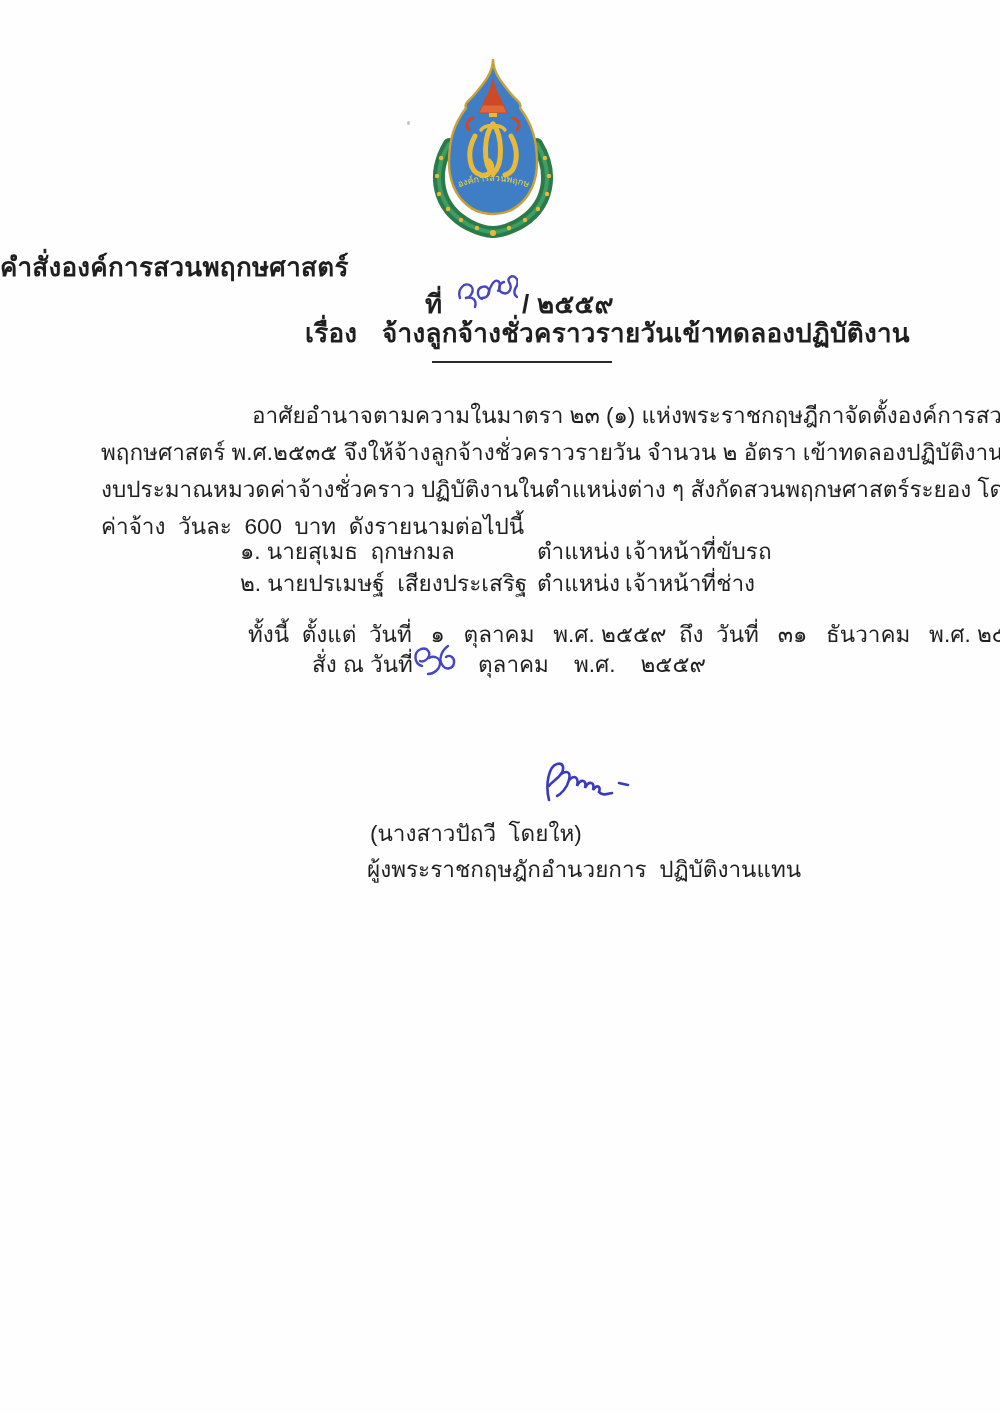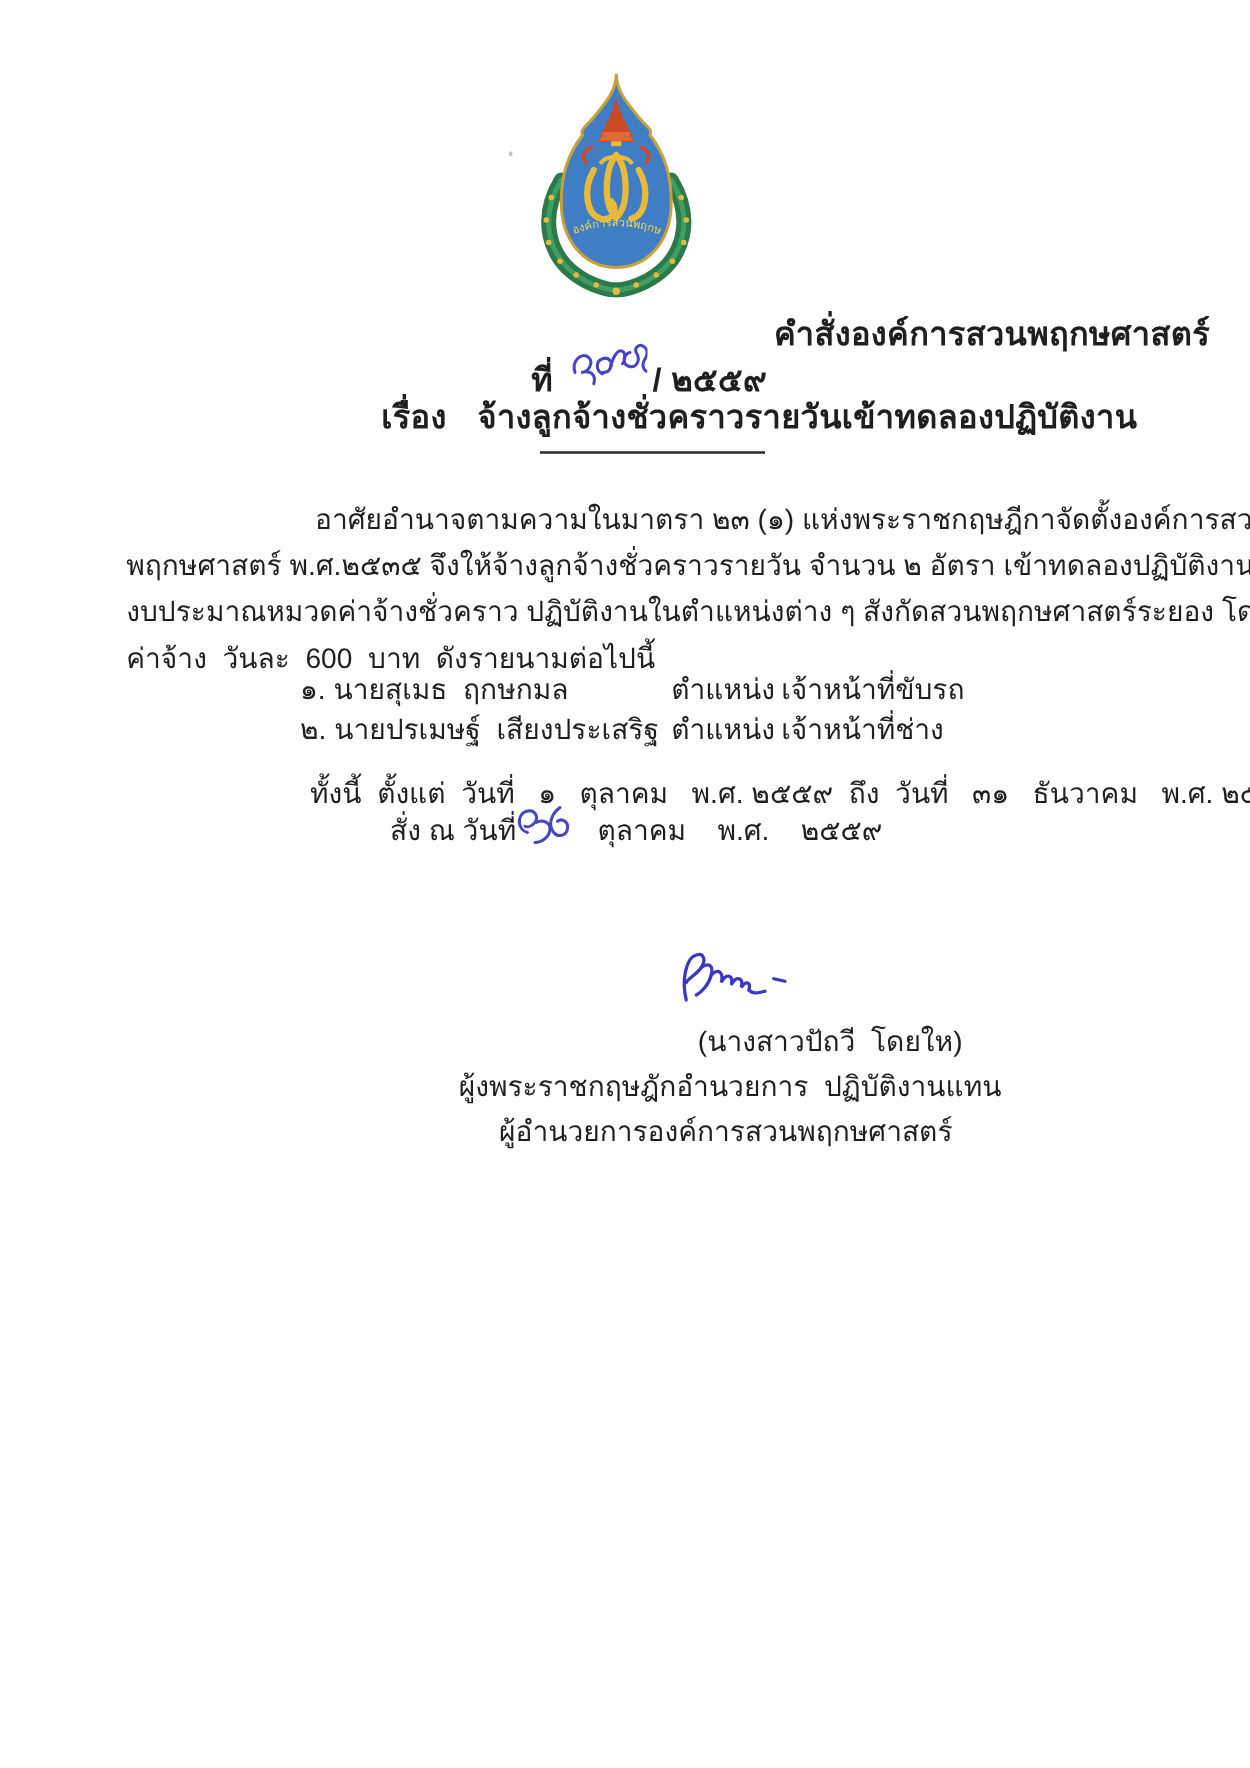--- a/index.html
+++ b/index.html
@@ -5,21 +5,21 @@
   html,body{margin:0;padding:0;background:#e8e8e8;}
   .page{
     position:relative;width:1000px;height:1414px;background:#fefefe;
     margin:0 auto;overflow:hidden;
     font-family:"Liberation Sans", sans-serif;color:#1f1f1f;
   }
   .abs{position:absolute;}
   .pre{white-space:pre;}
   .hdr{font-size:26px;font-weight:600;letter-spacing:0.3px;}
   .body-txt{font-size:22.5px;font-weight:400;}
-  .center-block{text-align:right;}
+  .center-block{text-align:left;}
   .divider{background:#2a2a2a;height:2px;}
   .speck{position:absolute;width:3px;height:4px;background:#9a9a9a;border-radius:50%;opacity:.6;}
   svg{display:block;}
 </style>
 </head>
 <body>
 
 <div class="page">
 
   <div class="speck" style="left:407px;top:121px;"></div>
@@ -149,15 +149,14 @@
         <path d="M8,44 C4,28 8,10 16,8 C22,6 24,12 20,18 C16,24 10,26 8,30"></path>
         <path d="M20,18 C26,14 30,16 28,24 C26,32 20,38 16,40"></path>
         <path d="M28,24 C34,18 38,22 36,30 C40,22 46,24 44,32 C48,24 54,26 52,34 C56,28 60,30 58,36 C62,40 66,38 71,37"></path>
         <path d="M78,27 L87,29"></path>
       </g>
     </svg>
   </div>
 
   <div class="abs body-txt center-block pre" style="left:370px;top:815px;width:400px;">(นางสาวปัถวี  โดยให)</div>
   <div class="abs body-txt center-block pre" style="left:367px;top:851px;width:400px;">ผู้งพระราชกฤษฎักอำนวยการ  ปฏิบัติงานแทน</div>
-  <div class="abs body-txt center-block pre" style="left:362px;top:887px;width:400px;">ผู้อำนวยการองค์การสวนพฤกษศาสตร์</div>
 
 </div>
 
 </body></html>

